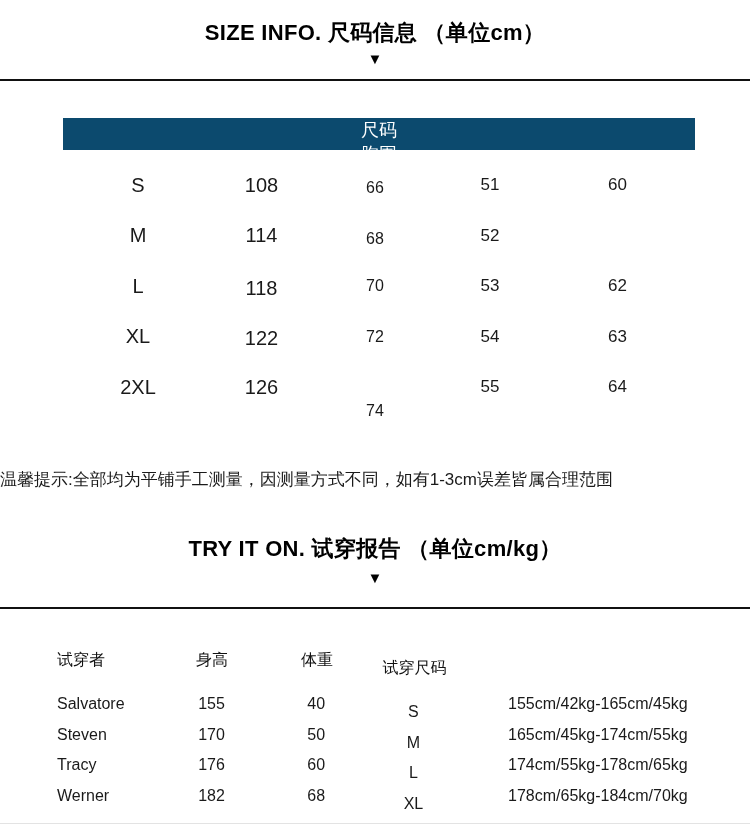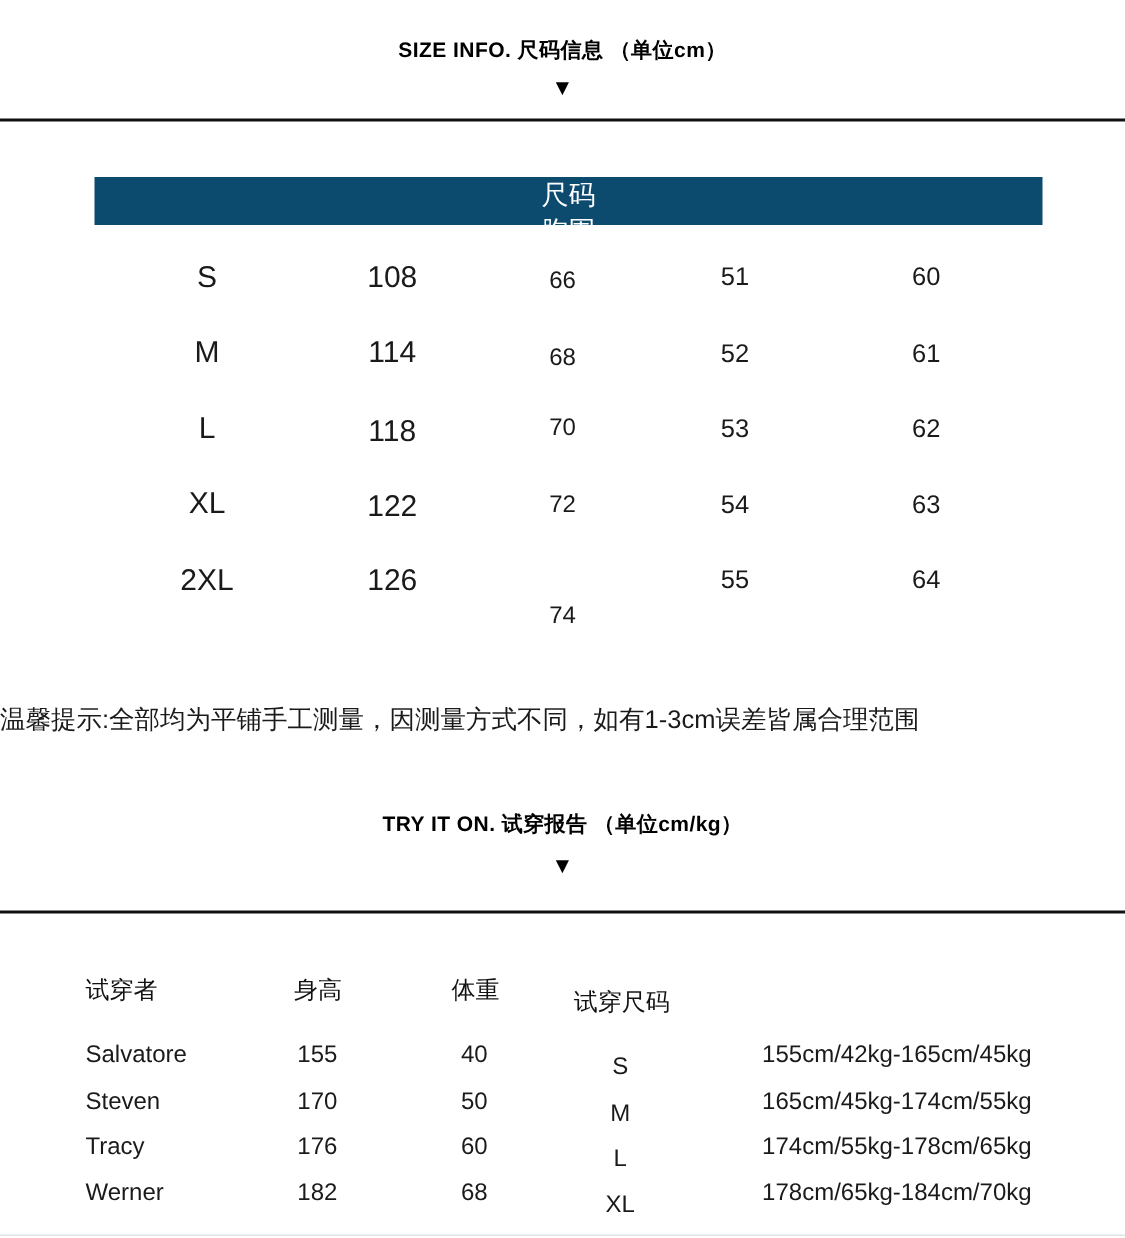--- a/index.html
+++ b/index.html
@@ -9,21 +9,21 @@
     font-family:"Liberation Sans","DejaVu Sans",sans-serif;
     color:#1a1a1a;
     position:relative;
     overflow:hidden;
   }
   .abs { position:absolute; left:0; width:750px; }
 
   
   .title {
     text-align:center;
-    font-size:14px;
+    font-size:22px;
     font-weight:bold;
     color:#000;
     line-height:24px;
     letter-spacing:0.3px;
   }
   .t1 { top:21px; }
   .t2 { top:537px; }
 
   
   .arrow {
@@ -119,21 +119,20 @@
           <div class="tcell c2">108</div>
           <div class="tcell c3">66</div>
           <div class="tcell c4">51</div>
           <div class="tcell c5">60</div>
         </div>
         <div class="trow">
           <div class="tcell c1">M</div>
           <div class="tcell c2">114</div>
           <div class="tcell c3">68</div>
           <div class="tcell c4">52</div>
-          <div class="tcell c5">61</div>
         </div>
         <div class="trow">
           <div class="tcell c1">L</div>
           <div class="tcell c2">118</div>
           <div class="tcell c3">70</div>
           <div class="tcell c4">53</div>
           <div class="tcell c5">62</div>
         </div>
         <div class="trow">
           <div class="tcell c1">XL</div>

